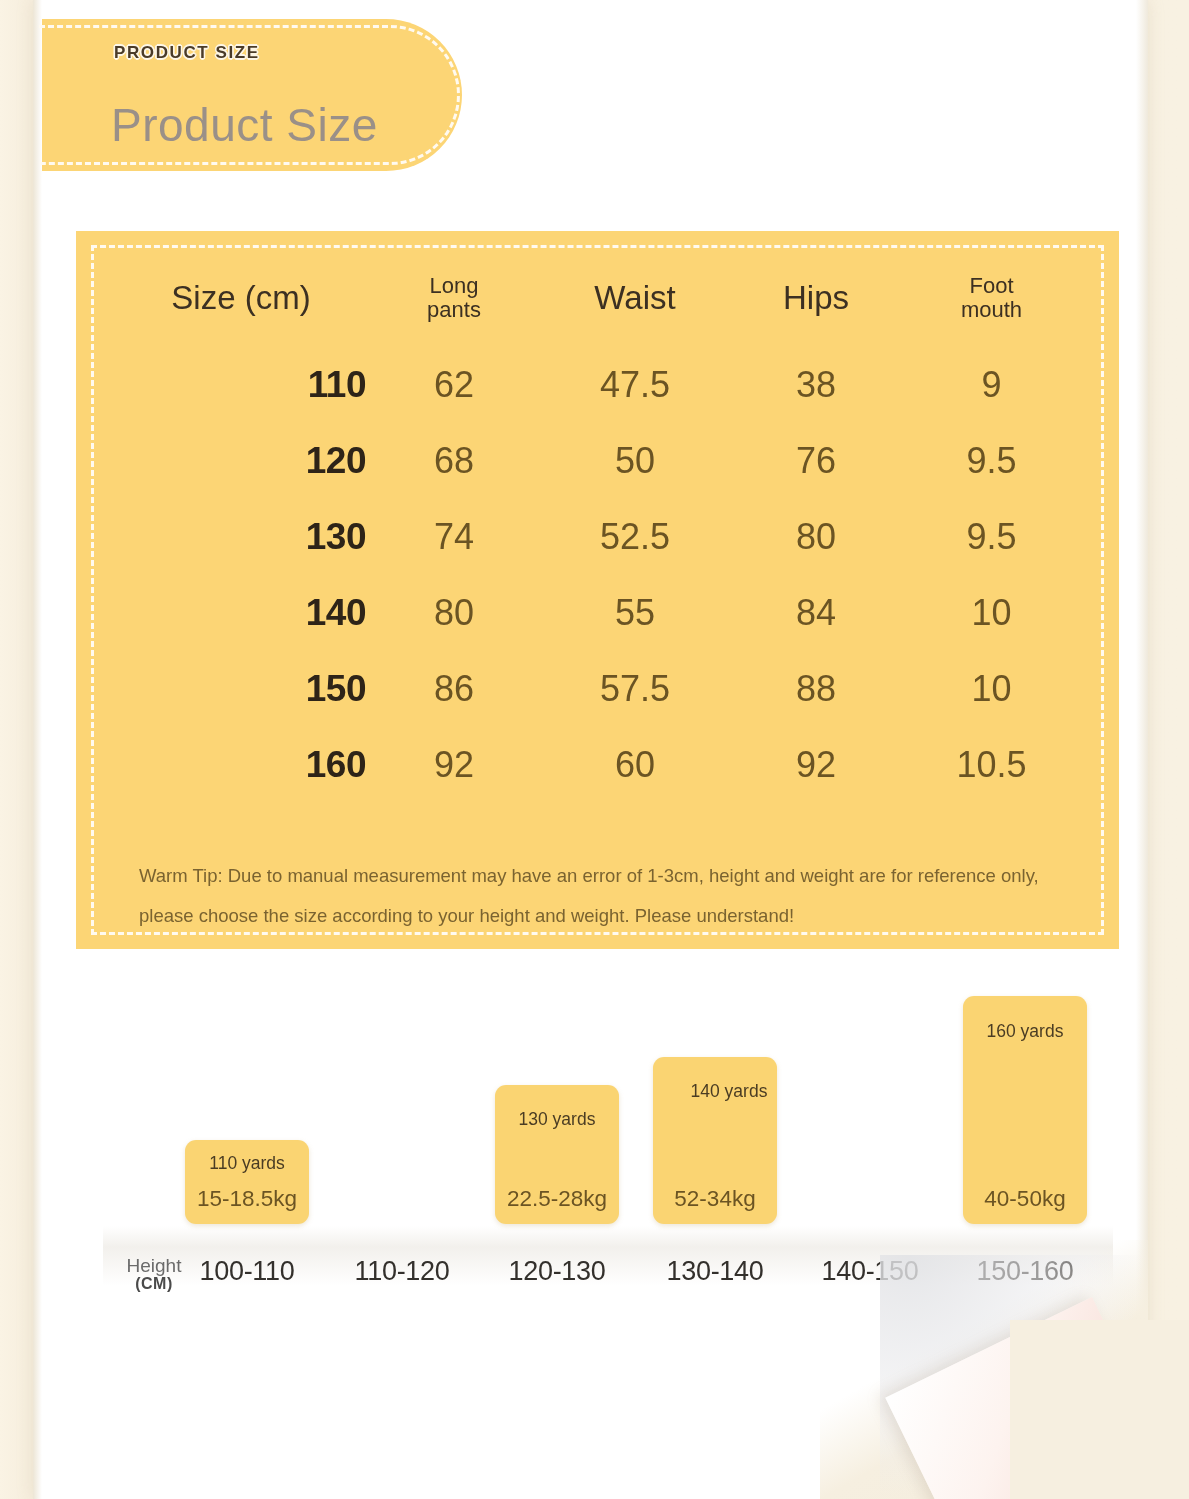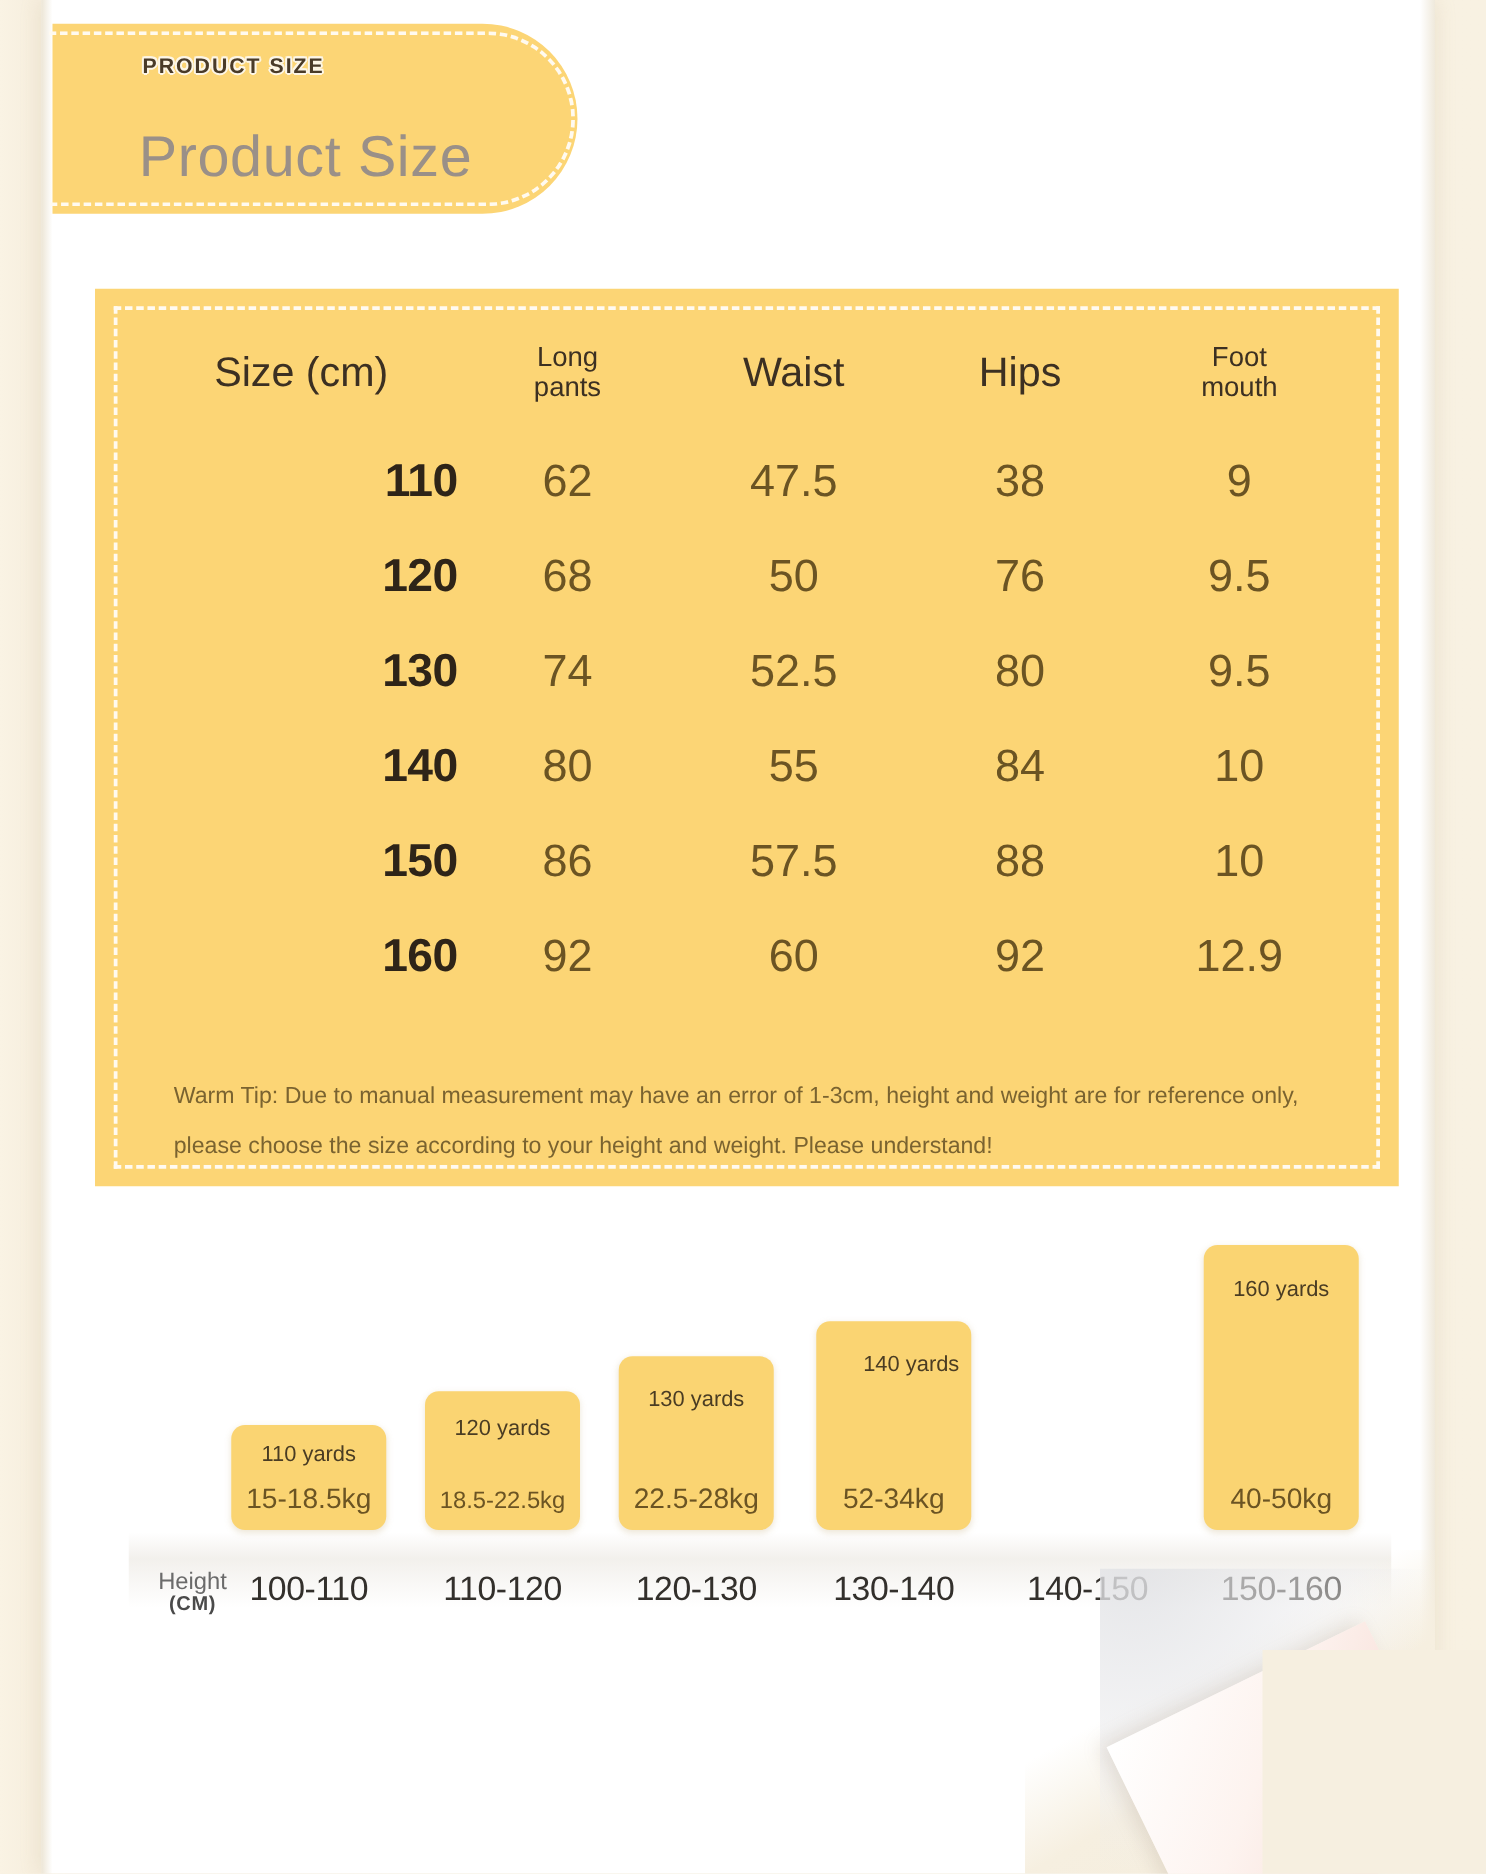--- a/index.html
+++ b/index.html
@@ -246,40 +246,36 @@
           <td>86</td>
           <td>57.5</td>
           <td>88</td>
           <td>10</td>
         </tr>
         <tr>
           <td class="size-cell">160</td>
           <td>92</td>
           <td>60</td>
           <td>92</td>
-          <td>12.9</td>
+          <td>10.5</td>
         </tr>
       </tbody>
     </table>
 
     <div class="tip">Warm Tip: Due to manual measurement may have an error of 1-3cm, height and weight are for reference only, please choose the size according to your height and weight. Please understand!</div>
   </div>
 
   <div class="chart">
     <div class="chart-floor"></div>
 
     <div class="bar" style="left:152px; top:180px; width:124px; height:84px;">
       <span class="yards" style="top:13px;">110 yards</span>
       <span class="kg">15-18.5kg</span>
     </div>
 
-    <div class="bar narrow" style="left:307px; top:153px; width:124px; height:111px;">
-      <span class="yards" style="top:19px;">120 yards</span>
-      <span class="kg">18.5-22.5kg</span>
-    </div>
 
     <div class="bar" style="left:462px; top:125px; width:124px; height:139px;">
       <span class="yards" style="top:24px;">130 yards</span>
       <span class="kg">22.5-28kg</span>
     </div>
 
     <div class="bar" style="left:620px; top:97px; width:124px; height:167px;">
       <span class="yards" style="top:24px;padding-left:28px;">140 yards</span>
       <span class="kg">52-34kg</span>
     </div>

